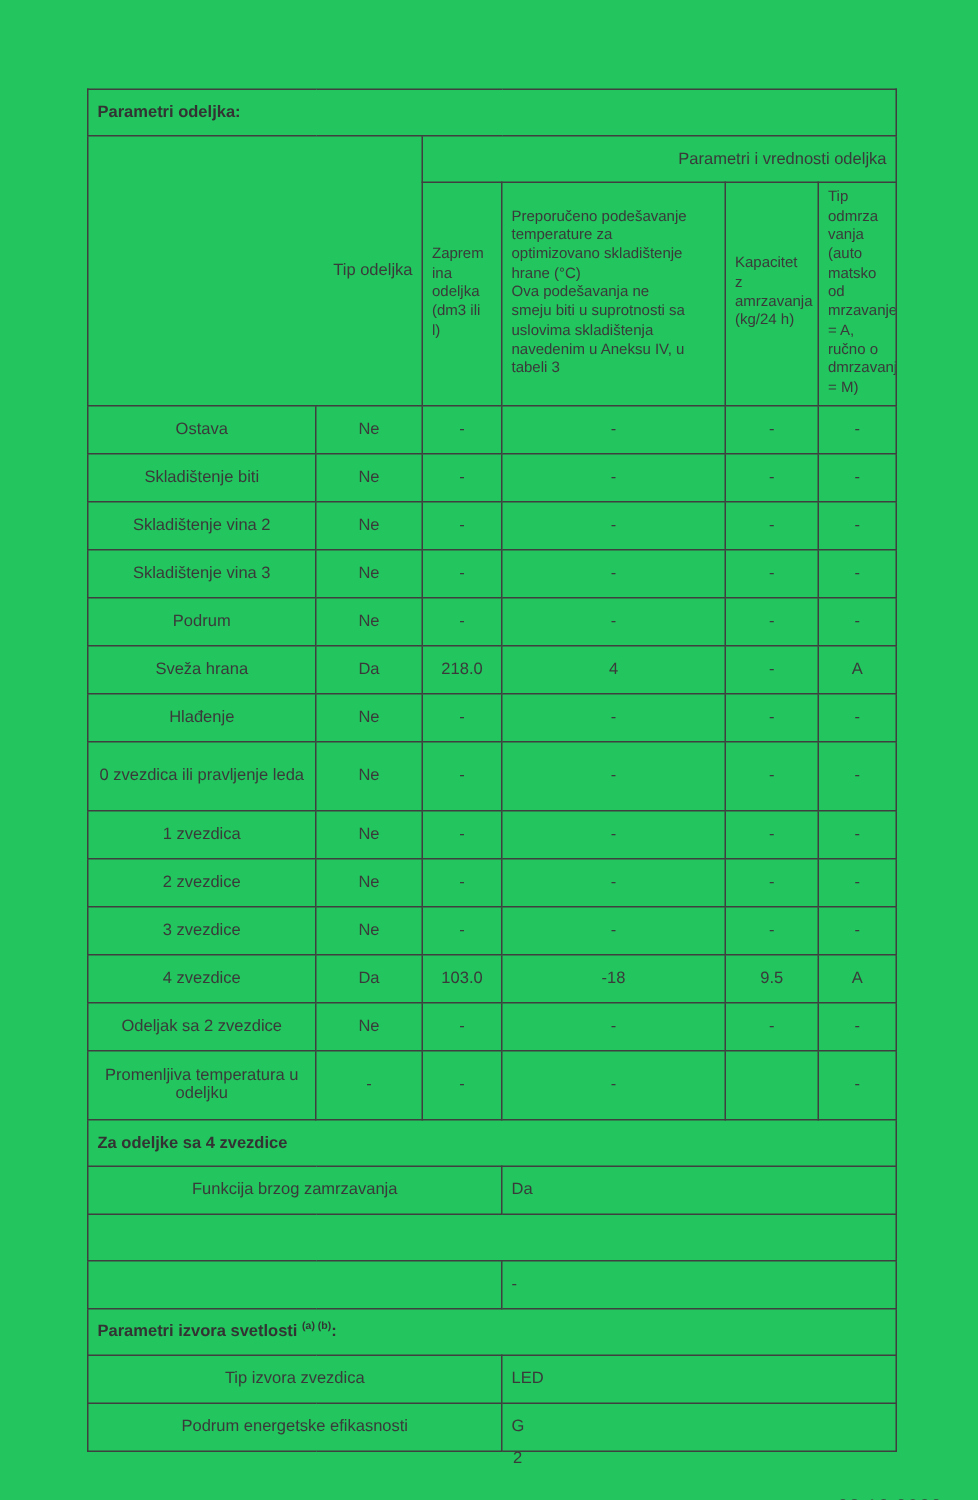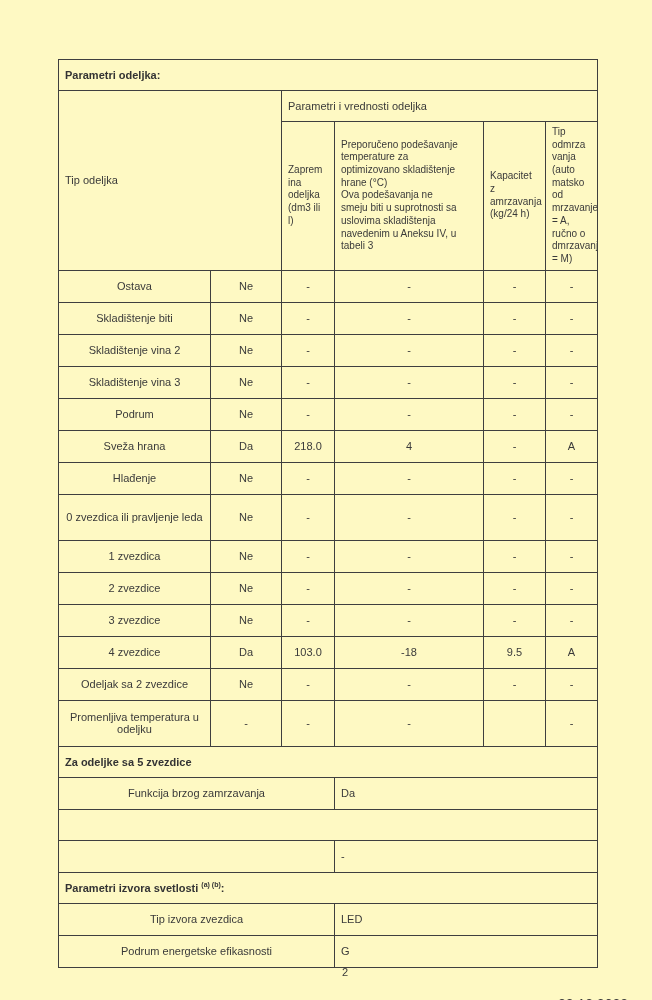--- a/index.html
+++ b/index.html
@@ -1,19 +1,19 @@
 <!DOCTYPE html>
 <html><head>
 <meta charset="utf-8">
 <style>
   html,body{margin:0;padding:0;background:#ffffff;}
   .page{
     position:relative;
     width:652px;height:1000px;
-    background:#fef9c3;
+    background:#22c55e;
     font-family:"Liberation Sans", sans-serif;
     color:#3a3a3a;
     overflow:hidden;
   }
   .doc-table{
     position:absolute;left:58px;top:59px;
     width:539px;
     border-collapse:collapse;
     table-layout:fixed;
     font-size:11px;
@@ -21,23 +21,23 @@
   }
   .doc-table td{
     border:1px solid #3f3f3f;
     padding:4px 6px;
     vertical-align:middle;
     overflow:hidden;
   }
   .section-cell{font-weight:bold;color:#333;height:22px;}
   .center{text-align:center;padding:4px 2px;}
   .prewrap{white-space:pre-line;}
-  .hdr-group{text-align:left;height:22px;}
+  .hdr-group{text-align:right;height:22px;}
   .hdr-sub{font-size:10px;line-height:1.27;vertical-align:middle;}
-  .hdr-tip{text-align:left;}
+  .hdr-tip{text-align:right;}
   .body-row td{height:23px;}
   .tall-row td{height:37px;}
   .label-cell{text-align:center;}
   .value-left{text-align:left;}
   .spacer-row td{height:22px;}
   sup.fnote{font-size:7px;font-weight:bold;}
   .footer-pagenum{
     position:absolute;left:330px;top:966px;width:30px;
     text-align:center;font-size:11px;color:#3a3a3a;
   }
@@ -205,21 +205,21 @@
     <tr class="body-row tall-row">
       <td class="label-cell">Promenljiva temperatura u odeljku</td>
       <td class="center">-</td>
       <td class="center">-</td>
       <td class="center">-</td>
       <td class="center"></td>
       <td class="center">-</td>
     </tr>
 
     <tr>
-      <td class="section-cell" colspan="6">Za odeljke sa 5 zvezdice</td>
+      <td class="section-cell" colspan="6">Za odeljke sa 4 zvezdice</td>
     </tr>
     <tr class="body-row">
       <td class="label-cell" colspan="3">Funkcija brzog zamrzavanja</td>
       <td class="value-left" colspan="3">Da</td>
     </tr>
     <tr class="spacer-row">
       <td colspan="6"></td>
     </tr>
     <tr class="body-row">
       <td class="label-cell" colspan="3"></td>

